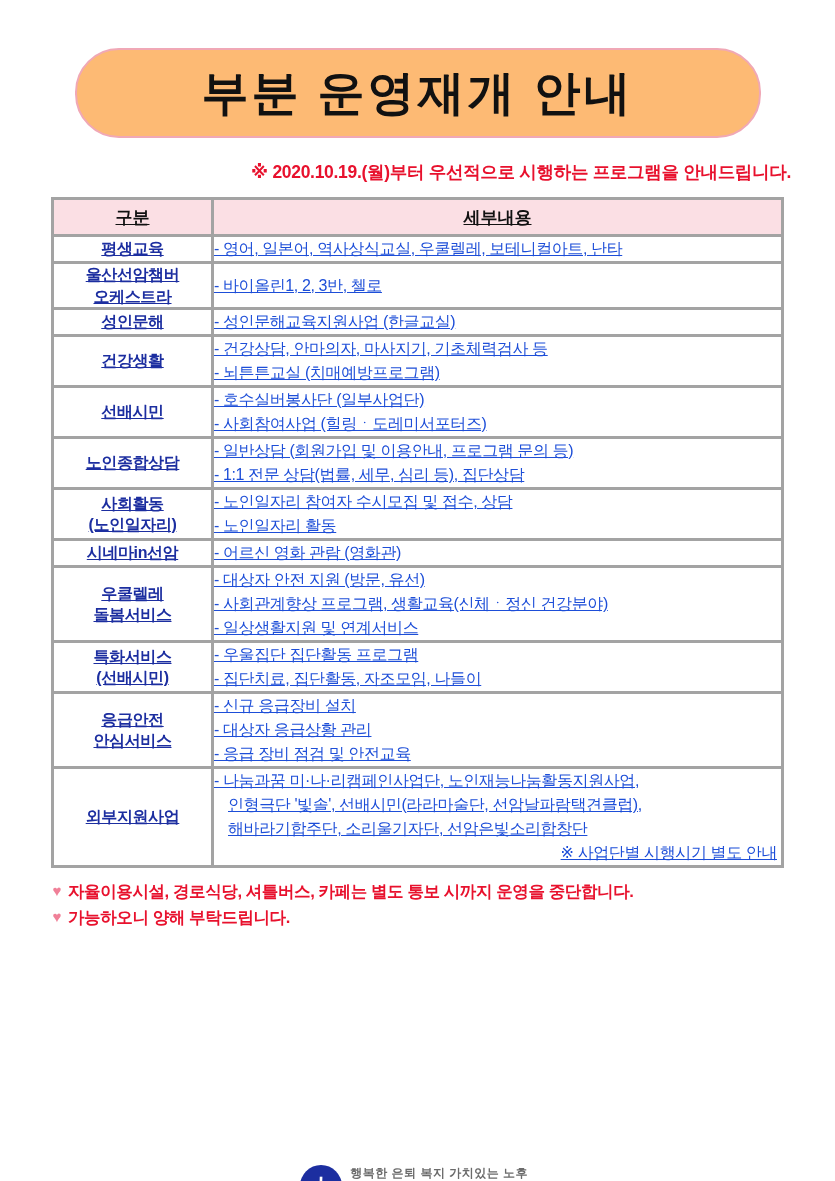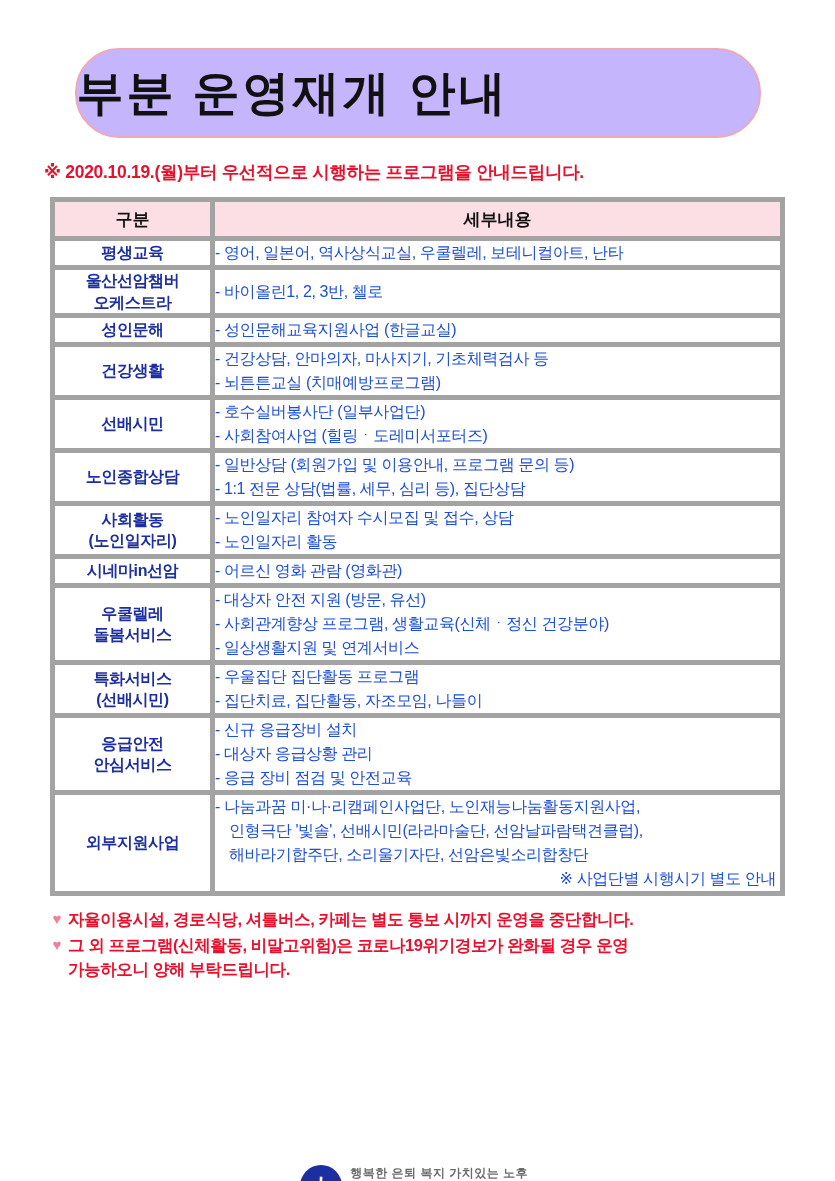--- a/index.html
+++ b/index.html
@@ -25,55 +25,57 @@
 
   
   .title-wrap {
     margin-top: 48px;
     display: flex;
     justify-content: center;
   }
   .title-box {
     width: 682px;
     height: 86px;
-    background: #c4b5fd;
+    background: #fdba74;
     border: 2px solid #f0a8b6;
     border-radius: 44px;
     display: flex;
     align-items: center;
+    justify-content: center;
   }
   .title-text {
     font-size: 47px;
     font-weight: bold;
     letter-spacing: 3px;
     color: #111111;
     white-space: nowrap;
   }
 
   
   .notice {
     margin-top: 22px;
-    text-align: left;
+    text-align: right;
     color: #e8112d;
     font-weight: bold;
     font-size: 17.5px;
     letter-spacing: -0.3px;
   }
 
   
   table.program {
     margin: 13px auto 0 auto;
     width: 730px;
     border-collapse: collapse;
     table-layout: fixed;
   }
   table.program th,
   table.program td {
-    border: 5px solid #a3a3a3;
+    border: 3px solid #a3a3a3;
     padding: 0;
+    text-decoration: underline;
   }
   table.program thead th {
     background: #fbdfe4;
     height: 34px;
     font-size: 17px;
     font-weight: bold;
     color: #111111;
     text-align: center;
   }
   .col-cat { width: 160px; }
@@ -335,21 +337,20 @@
   </table>
 
   <div class="footnotes">
     <div class="footnote">
       <span class="heart">♥</span>
       <span class="txt">자율이용시설, 경로식당, 셔틀버스, 카페는 별도 통보 시까지 운영을 중단합니다.</span>
     </div>
     <div class="footnote">
       <span class="heart">♥</span>
       <span class="txt">
-        <span>그 외 프로그램(신체활동, 비말고위험)은 코로나19위기경보가 완화될 경우 운영</span>
         <span class="cont">가능하오니 양해 부탁드립니다.</span>
       </span>
     </div>
   </div>
 
   <div class="logo-row">
     <div class="logo-mark">人</div>
     <div class="logo-texts">
       <div class="logo-sub">행복한 은퇴 복지 가치있는 노후</div>
       <div class="logo-main">선암호수노인복지관</div>

